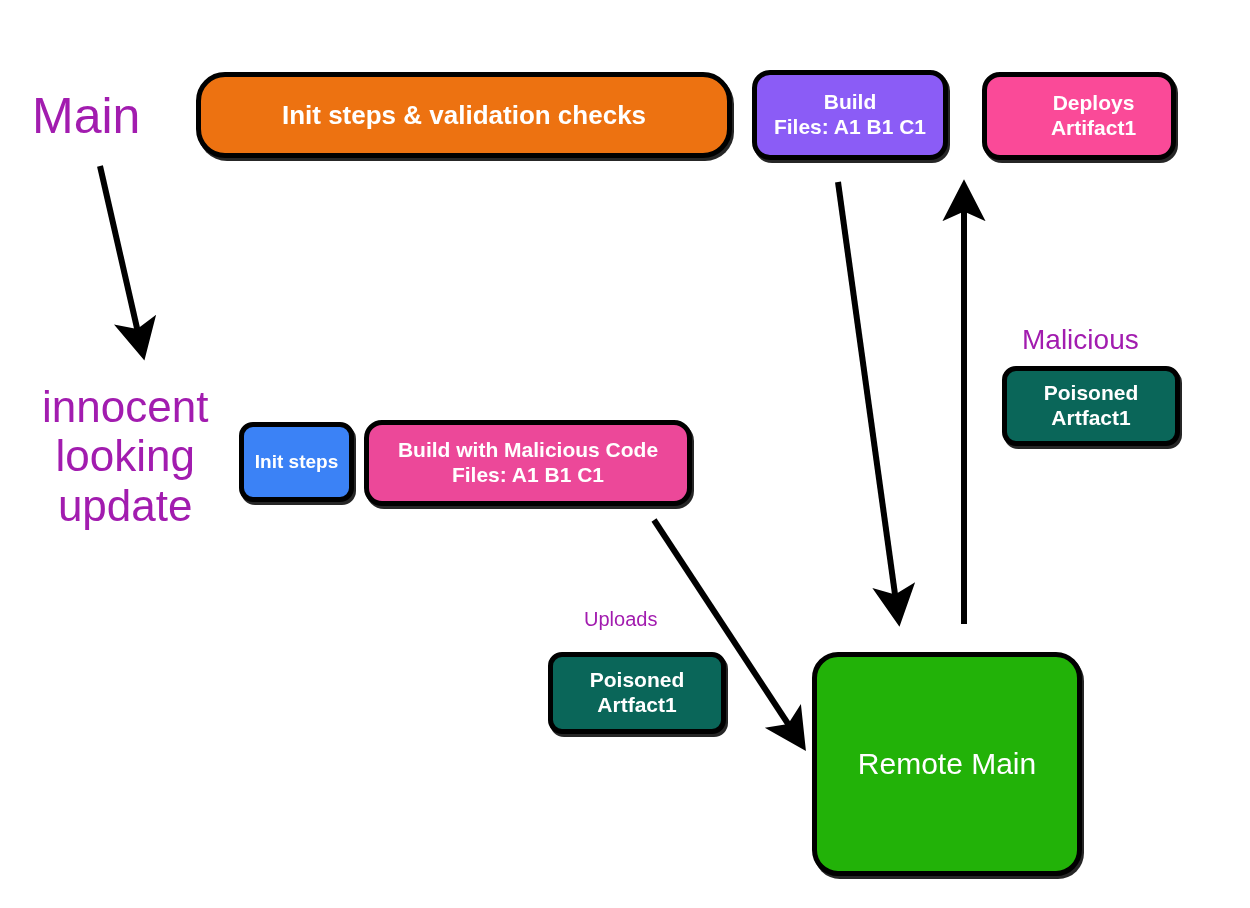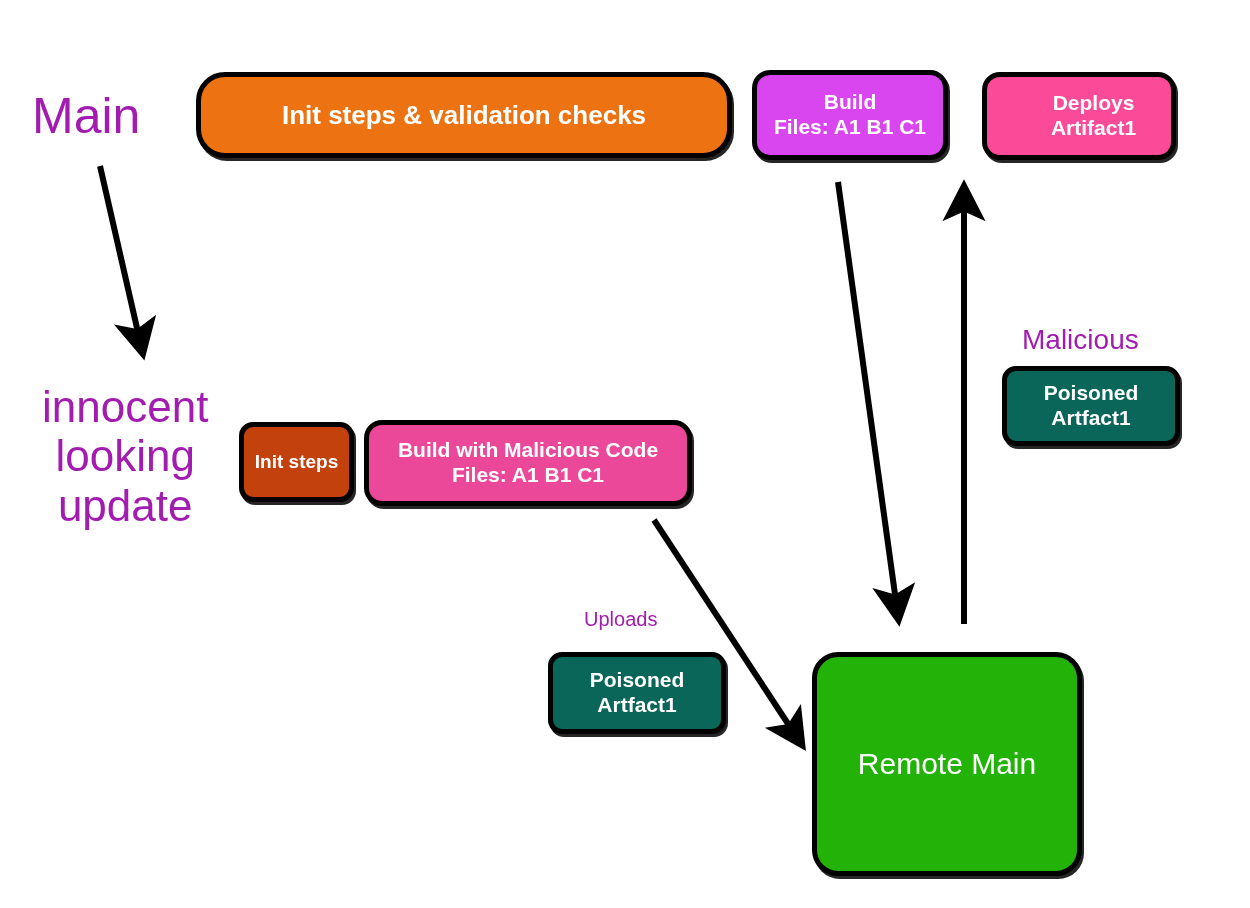--- a/index.html
+++ b/index.html
@@ -100,27 +100,27 @@
 looking
 update</div>
 
 
   <div class="lbl" id="t-downloads">Malicious</div>
 
   <div class="lbl" id="t-uploads">Uploads</div>
 
   <div class="node" id="n-init-validate" style="background:#ED7211">Init steps &amp; validation checks</div>
 
-  <div class="node" id="n-build-main" style="background:#d946ef">Build
+  <div class="node" id="n-build-main" style="background:#8b5cf6">Build
 Files: A1  B1  C1</div>
 
   <div class="node" id="n-deploys" style="background:#FA4A98">Deploys
 Artifact1</div>
 
-  <div class="node" id="n-init-steps" style="background:#c2410c">Init steps</div>
+  <div class="node" id="n-init-steps" style="background:#3b82f6">Init steps</div>
 
   <div class="node" id="n-build-mal" style="background:#ec4899">Build with Malicious Code
 Files: A1  B1  C1</div>
 
   <div class="node" id="n-artifact-dl" style="background:#0A6659">Poisoned
 Artfact1</div>
 
   <div class="node" id="n-artifact-ul" style="background:#0A6659">Poisoned
 Artfact1</div>
 

